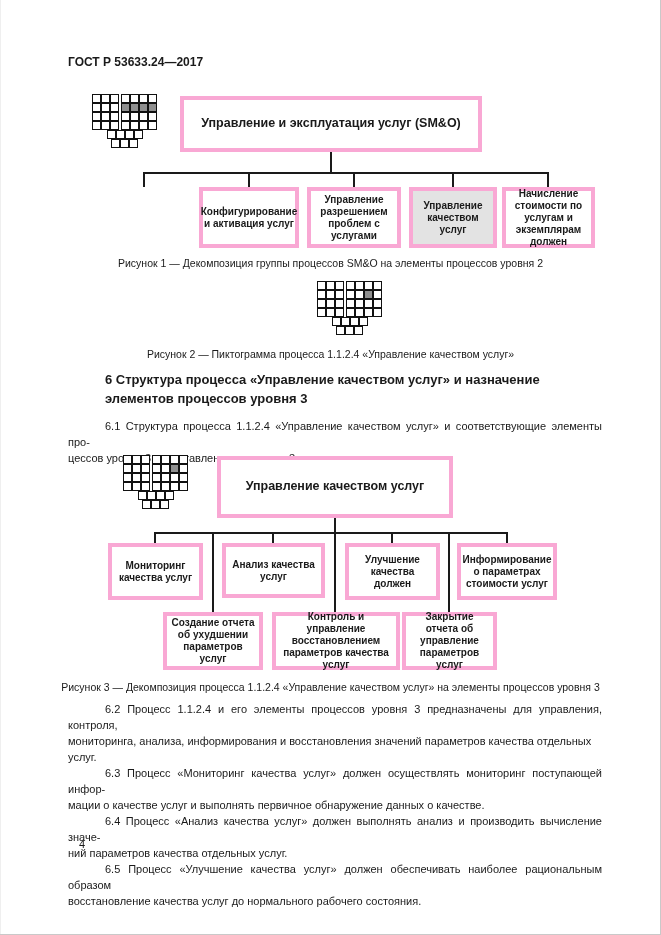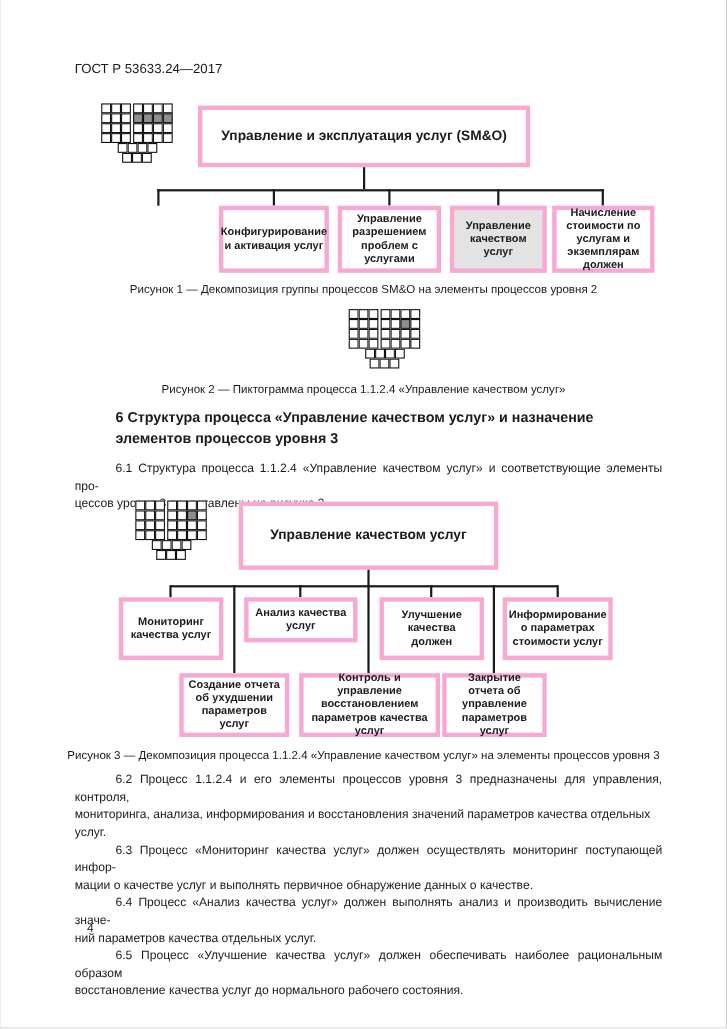--- a/index.html
+++ b/index.html
@@ -1,21 +1,21 @@
 <!DOCTYPE html>
 <html lang="ru"><head>
 <meta charset="utf-8">
 <style>
   html,body{margin:0;padding:0;background:#ffffff;}
   .page{
     position:relative;width:661px;height:935px;background:#ffffff;
     font-family:"Liberation Sans",sans-serif;color:#1a1a1a;overflow:hidden;
     box-shadow:inset -1px -1px 0 #c9c9c9, inset 1px 0 0 #efefef;
   }
-  .doc-header{position:absolute;left:68px;top:55px;font-size:12px;font-weight:normal;}
+  .doc-header{position:absolute;left:68px;top:55px;font-size:12px;font-weight:bold;}
   .diagram{position:absolute;}
   .box{
     position:absolute;box-sizing:border-box;border:4px solid #f9a8d4;background:#ffffff;
     display:flex;align-items:center;justify-content:center;text-align:center;
     font-weight:bold;font-size:10px;line-height:1.2;padding:2px;
   }
   .box.main{font-size:12.5px;line-height:1.25;padding:4px;}
   .box.hl{background:#e3e3e3;}
   .line{position:absolute;background:#1a1a1a;}
   .caption{position:absolute;left:0;width:661px;text-align:center;font-size:10.5px;}
@@ -236,21 +236,21 @@
     <div class="line" style="left:87px;top:79px;width:352px;height:2px;"></div>
     <div class="line" style="left:86px;top:79px;width:2px;height:11px;"></div>
     <div class="line" style="left:204px;top:79px;width:2px;height:11px;"></div>
     <div class="line" style="left:323px;top:79px;width:2px;height:11px;"></div>
     <div class="line" style="left:438px;top:79px;width:2px;height:11px;"></div>
     <div class="line" style="left:144px;top:79px;width:2px;height:80px;"></div>
     <div class="line" style="left:380px;top:79px;width:2px;height:80px;"></div>
     <div class="box" style="left:40px;top:90px;width:95px;height:57px;">
       <span>Мониторинг качества услуг</span>
     </div>
-    <div class="box" style="left:154px;top:90px;width:103px;height:41px;">
+    <div class="box" style="left:154px;top:90px;width:103px;height:55px;">
       <span>Анализ качества услуг</span>
     </div>
     <div class="box" style="left:277px;top:90px;width:95px;height:57px;">
       <span>Улучшение качества должен</span>
     </div>
     <div class="box" style="left:389px;top:90px;width:100px;height:57px;">
       <span>Информирование о параметрах стоимости услуг</span>
     </div>
     <div class="box" style="left:95px;top:159px;width:100px;height:58px;">
       <span>Создание отчета об ухудшении параметров услуг</span>

